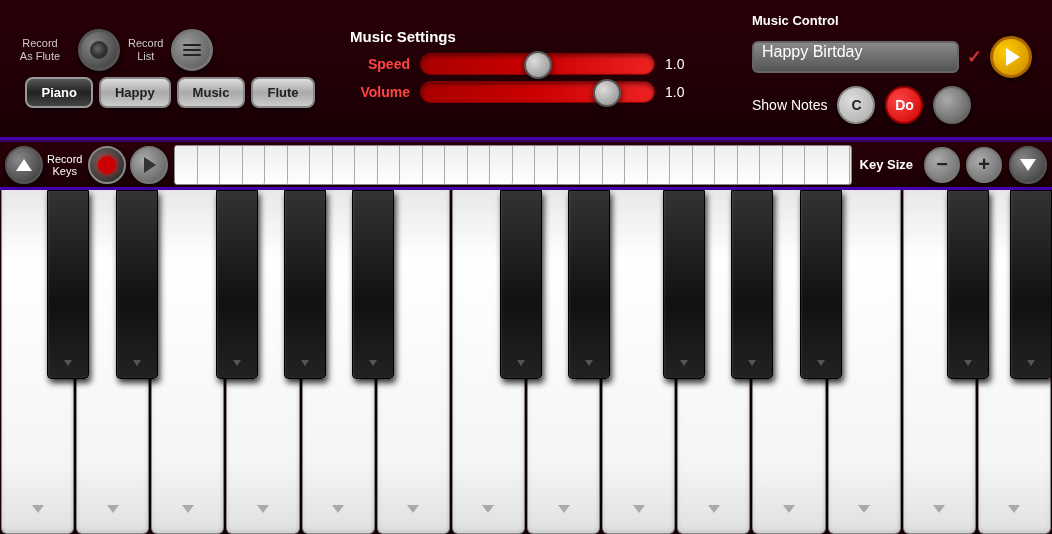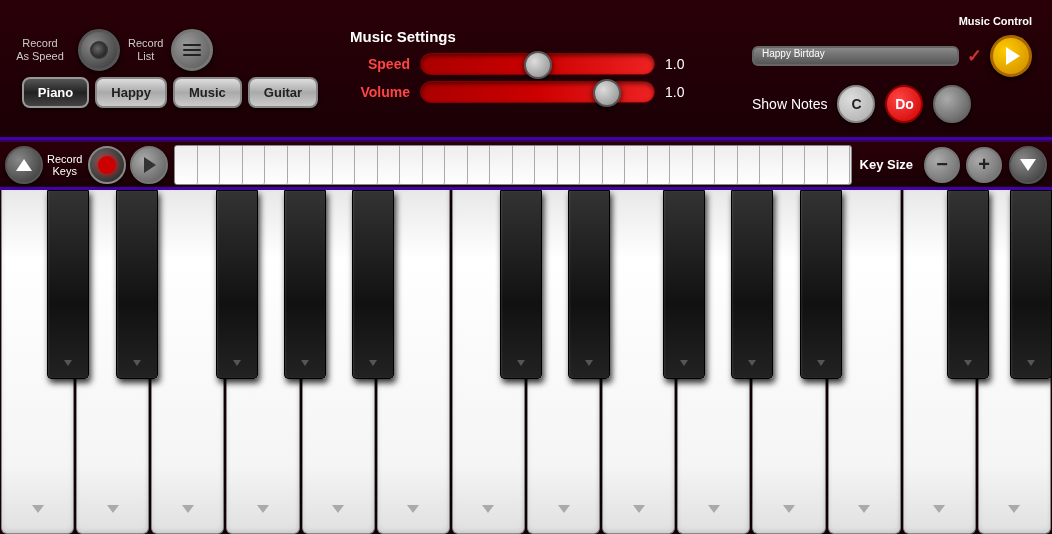--- a/index.html
+++ b/index.html
@@ -202,41 +202,41 @@
     
     .right-section {
       width: 300px;
       display: flex;
       flex-direction: column;
       padding: 0 10px;
     }
 
     .music-control-title {
       color: #fff;
-      font-size: 11px;
-      font-weight: bold;
-      text-align: right;
+      font-size: 13px;
+      font-weight: bold;
+      text-align: left;
       margin-bottom: 8px;
     }
 
     .song-row {
       display: flex;
       align-items: center;
       gap: 8px;
       margin-bottom: 8px;
     }
 
     .song-select {
       flex: 1;
-      height: 20px;
+      height: 32px;
       background: linear-gradient(180deg, #888, #555);
       border: 2px solid #666;
       border-radius: 6px;
       color: #fff;
-      font-size: 10px;
+      font-size: 16px;
       padding: 0 8px;
       cursor: pointer;
     }
 
     .checkmark {
       color: #cc3333;
       font-size: 18px;
       font-weight: bold;
     }
 
@@ -545,21 +545,21 @@
 </head>
 <body>
 
 <div class="top-bar">
 
   <div class="left-section">
     <div class="record-controls">
 
       <div class="record-as-sound">
         <span>Record</span>
-        <span>As Speed</span>
+        <span>As Flute</span>
       </div>
 
       <div class="knob-circle">
         <div class="knob-inner"></div>
       </div>
 
 
       <div class="record-list-section">
         <span>Record</span>
         <span>List</span>
@@ -571,21 +571,21 @@
           <span></span>
           <span></span>
         </div>
       </div>
     </div>
 
     <div class="instrument-buttons">
       <button class="inst-btn active">Piano</button>
       <button class="inst-btn">Happy</button>
       <button class="inst-btn">Music</button>
-      <button class="inst-btn">Guitar</button>
+      <button class="inst-btn">Flute</button>
     </div>
   </div>
 
   <div class="middle-section">
     <div class="music-settings-title">Music Settings</div>
 
     <div class="slider-row">
       <div class="slider-label">Speed</div>
       <div class="slider-track">
         <div class="slider-thumb" style="left: calc(50% - 14px);"></div>

